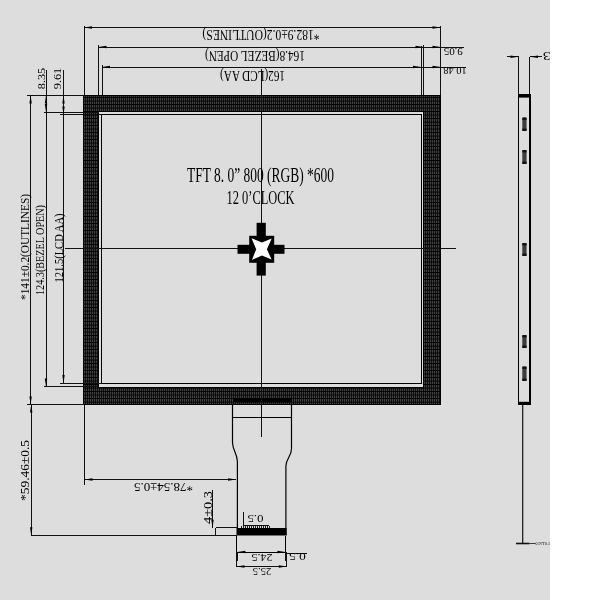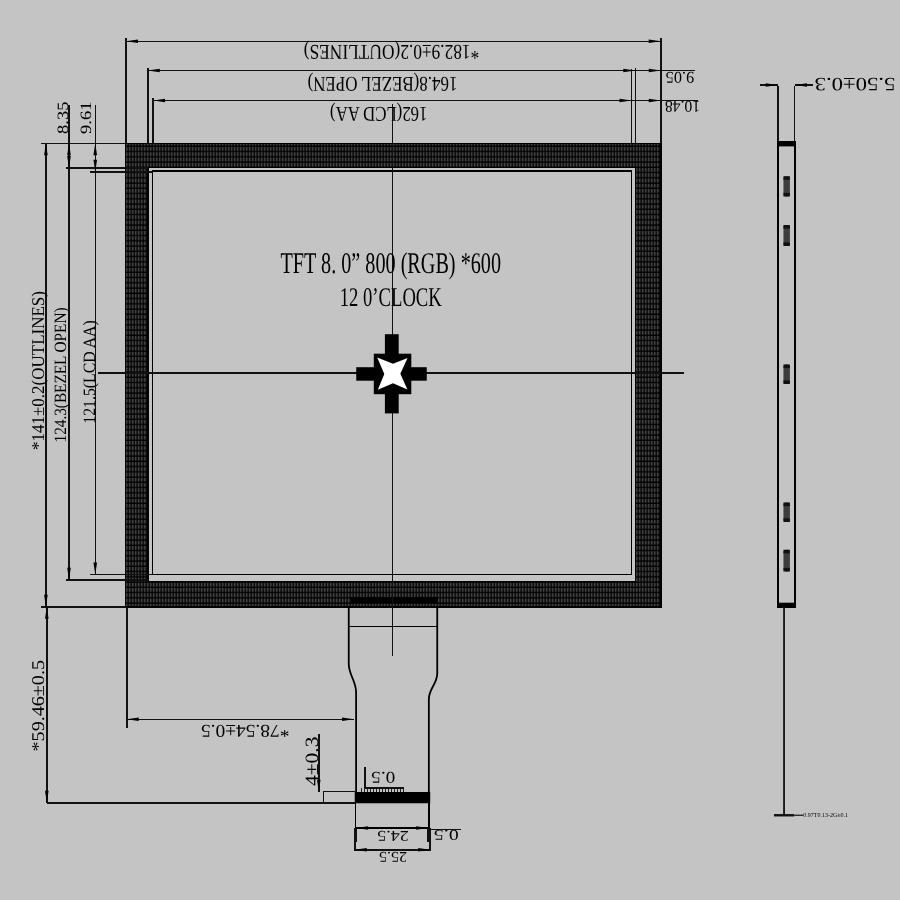--- a/index.html
+++ b/index.html
@@ -1,16 +1,16 @@
 <!DOCTYPE html>
 <html><head>
 <meta charset="utf-8">
 <style>
   html,body{margin:0;padding:0;background:#fff;}
-  #stage{position:relative;width:600px;height:600px;background:#7dd3fc;overflow:hidden;filter:grayscale(1);}
+  #stage{position:relative;width:550px;height:600px;background:#bef264;overflow:hidden;filter:grayscale(1);}
   svg{position:absolute;left:0;top:0;}
   text{font-family:"Liberation Serif", serif;fill:#000;}
 </style>
 </head>
 <body>
 <div id="stage">
 <svg width="600" height="600" viewBox="0 0 600 600">
 <defs>
 <pattern id="mesh" width="2" height="3.5" patternUnits="userSpaceOnUse">
   <rect width="2" height="3.5" fill="#101010"></rect>

